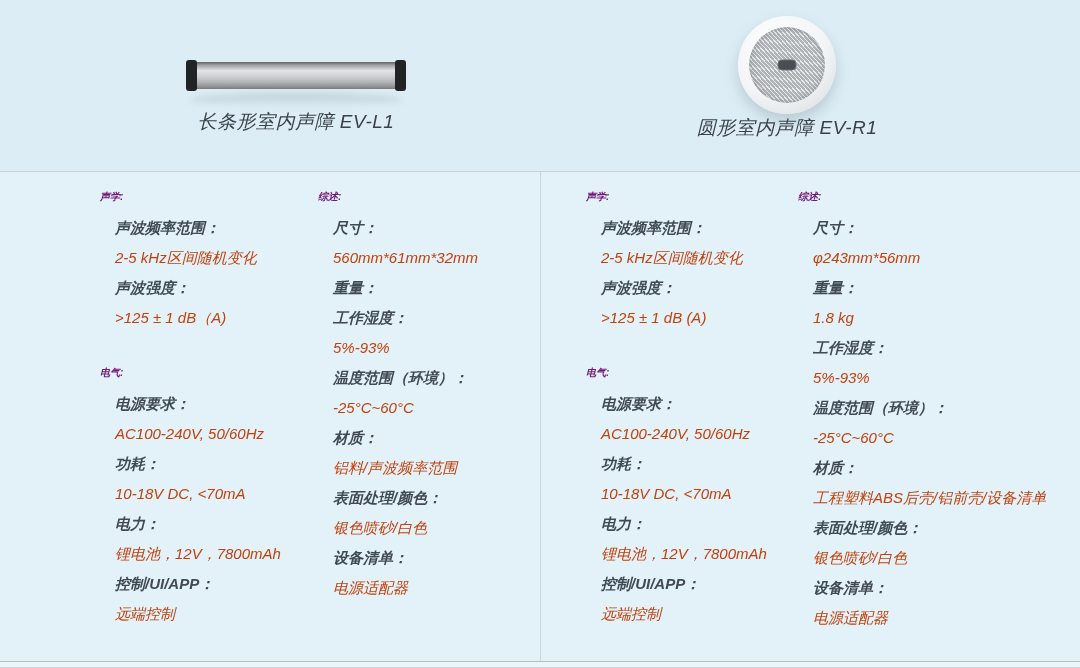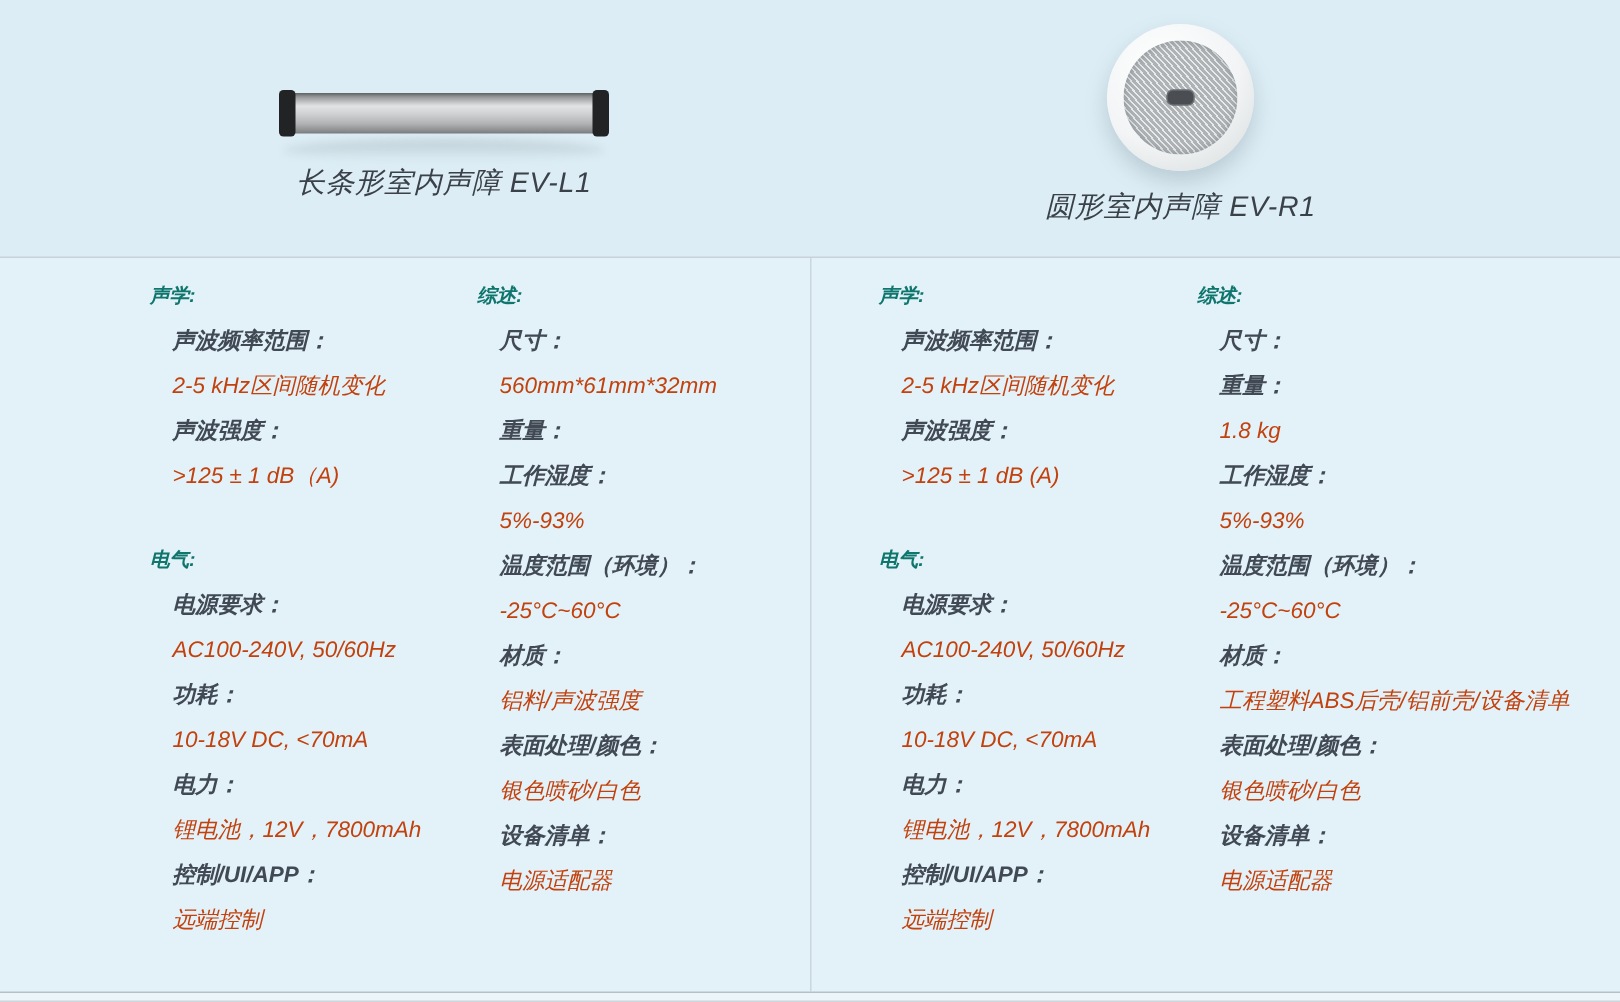--- a/index.html
+++ b/index.html
@@ -52,37 +52,37 @@
     background-color:#c6cacc;
     background-image:repeating-linear-gradient(48deg,rgba(255,255,255,.6) 0 1px,rgba(118,124,128,.30) 1px 3px);
     box-shadow:inset 0 0 6px rgba(90,100,108,.45);
   }
   .circle-logo{
     position:absolute;left:50%;top:50%;transform:translate(-50%,-50%);
     width:17px;height:9px;border-radius:4.5px;background:#4a4e52;
     border:1px solid #6a6f73;
   }
   .hero-half .title-after-bar{margin-top:20px;}
-  .hero-half .title-after-circle{margin-top:11px;text-align:right;}
+  .hero-half .title-after-circle{margin-top:1px;text-align:right;}
 
   
   .specs{
     position:absolute;top:172px;left:0;width:1080px;height:489px;
     background:#e3f1f8;display:flex;
   }
   .spec-half{width:540px;height:489px;position:relative;}
   .spec-half.right{border-left:1px solid #ccd6db;width:539px;}
   .spec-col{position:absolute;top:8px;}
   .spec-half.left .col1{left:100px;width:216px;}
   .spec-half.left .col2{left:318px;width:220px;}
   .spec-half.right .col1{left:45px;width:216px;}
   .spec-half.right .col2{left:257px;width:280px;}
 
   .sr{white-space:nowrap;height:30px;line-height:30px;font-size:15px;}
-  .sr-header{font-weight:700;font-size:13px;color:#0f766e;height:33px;line-height:33px;}
+  .sr-header{font-weight:700;font-size:10px;color:#701a75;height:33px;line-height:33px;}
   .sr-label{font-weight:600;color:#414a54;padding-left:15px;}
   .sr-value{font-weight:400;color:#c2410c;padding-left:15px;}
   .sr-gap{height:23px;}
 
   
   .footer-strip{
     position:absolute;left:0;top:661px;width:1080px;height:7px;
     background:#ecf5fa;border-top:1px solid #b4bfc6;border-bottom:1px solid #ced6da;
     box-sizing:border-box;
   }
@@ -137,21 +137,21 @@
       <div class="spec-col col2">
           <div class="sr sr-header">综述:</div>
           <div class="sr sr-label">尺寸：</div>
           <div class="sr sr-value">560mm*61mm*32mm</div>
           <div class="sr sr-label">重量：</div>
           <div class="sr sr-label">工作湿度：</div>
           <div class="sr sr-value">5%-93%</div>
           <div class="sr sr-label">温度范围（环境）：</div>
           <div class="sr sr-value">-25°C~60°C</div>
           <div class="sr sr-label">材质：</div>
-          <div class="sr sr-value">铝料/声波强度</div>
+          <div class="sr sr-value">铝料/声波频率范围</div>
           <div class="sr sr-label">表面处理/颜色：</div>
           <div class="sr sr-value">银色喷砂/白色</div>
           <div class="sr sr-label">设备清单：</div>
           <div class="sr sr-value">电源适配器</div>
         </div>
     </div>
     <div class="spec-half right">
       <div class="spec-col col1">
           <div class="sr sr-header">声学:</div>
           <div class="sr sr-label">声波频率范围：</div>
@@ -165,20 +165,21 @@
           <div class="sr sr-label">功耗：</div>
           <div class="sr sr-value">10-18V DC, &lt;70mA</div>
           <div class="sr sr-label">电力：</div>
           <div class="sr sr-value">锂电池，12V，7800mAh</div>
           <div class="sr sr-label">控制/UI/APP：</div>
           <div class="sr sr-value">远端控制</div>
         </div>
       <div class="spec-col col2">
           <div class="sr sr-header">综述:</div>
           <div class="sr sr-label">尺寸：</div>
+          <div class="sr sr-value">φ243mm*56mm</div>
           <div class="sr sr-label">重量：</div>
           <div class="sr sr-value">1.8 kg</div>
           <div class="sr sr-label">工作湿度：</div>
           <div class="sr sr-value">5%-93%</div>
           <div class="sr sr-label">温度范围（环境）：</div>
           <div class="sr sr-value">-25°C~60°C</div>
           <div class="sr sr-label">材质：</div>
           <div class="sr sr-value">工程塑料ABS后壳/铝前壳/设备清单</div>
           <div class="sr sr-label">表面处理/颜色：</div>
           <div class="sr sr-value">银色喷砂/白色</div>

